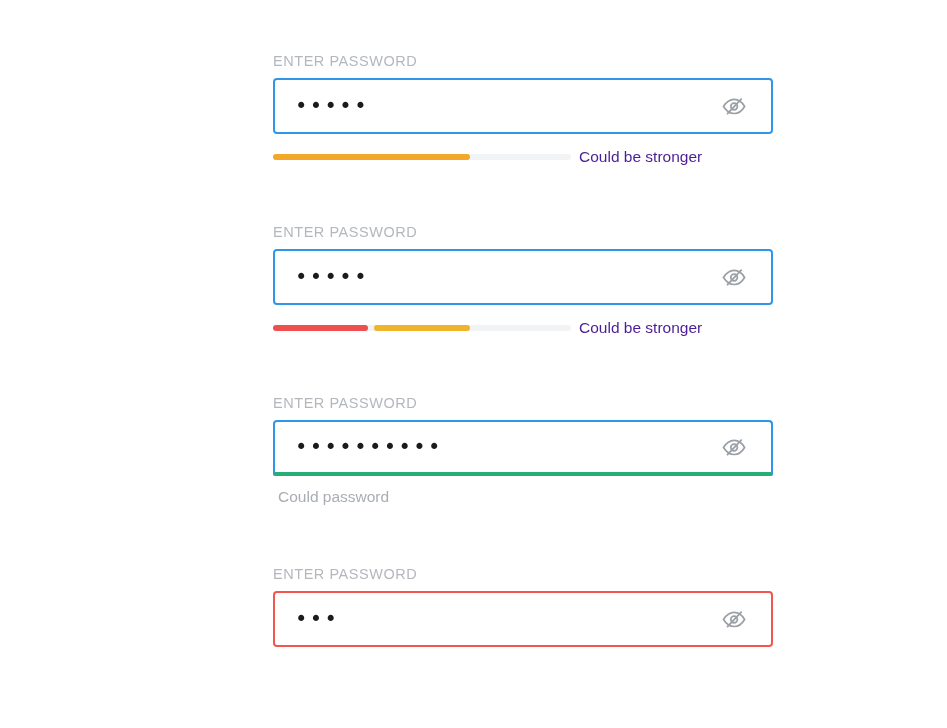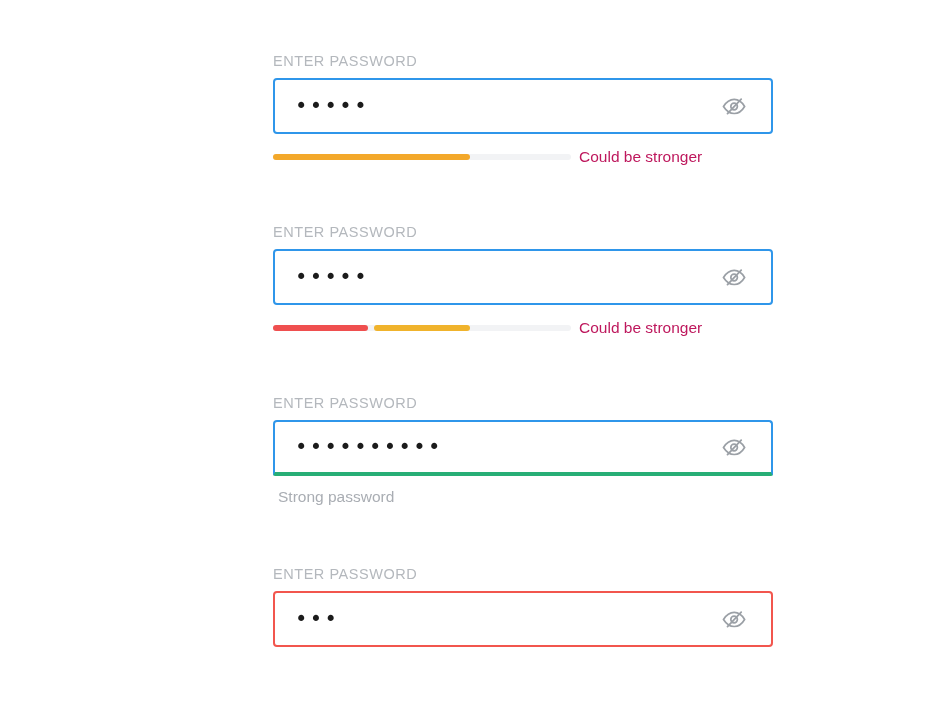--- a/index.html
+++ b/index.html
@@ -109,21 +109,21 @@
   .meter-seg {
     position: absolute;
     top: 0;
     height: 6px;
     border-radius: 3px;
   }
 
   .meter-caption {
     margin-left: 8px;
     font-size: 15.5px;
-    color: #be185d;
+    color: #4c1d95;
     white-space: nowrap;
     line-height: 18px;
   }
 
   .helper-text {
     margin-top: 12px;
     margin-left: 5px;
     font-size: 15.5px;
     line-height: 18px;
     color: #a9adb3;
@@ -186,21 +186,21 @@
     <div class="input-shell blue-green-bottom" style="margin-top:8px;">
       <span class="dots">••••••••••</span>
       <span class="toggle-visibility">
         <svg width="26" height="20" viewBox="0 0 26 20" fill="none" xmlns="http://www.w3.org/2000/svg" aria-hidden="true">
           <path d="M2.5 10.5 C5.5 5.6, 9.8 3.4, 13.2 3.4 C16.7 3.4, 20.8 5.6, 23.6 10.5 C20.8 15.3, 16.7 17.5, 13.2 17.5 C9.8 17.5, 5.5 15.3, 2.5 10.5 Z" stroke="#9ba0a6" stroke-width="1.7" fill="none"></path>
           <circle cx="13.1" cy="10.5" r="3.3" stroke="#9ba0a6" stroke-width="1.7" fill="none"></circle>
           <line x1="6.5" y1="17.6" x2="20.2" y2="3.2" stroke="#9ba0a6" stroke-width="1.8" stroke-linecap="round"></line>
         </svg>
       </span>
     </div>
-    <div class="helper-text">Strong password</div>
+    <div class="helper-text">Could password</div>
   </div>
 
   <div class="field-group" style="top:565px;">
     <div class="field-label">ENTER PASSWORD</div>
     <div class="input-shell red" style="margin-top:8px;">
       <span class="dots">•••</span>
       <span class="toggle-visibility">
         <svg width="26" height="20" viewBox="0 0 26 20" fill="none" xmlns="http://www.w3.org/2000/svg" aria-hidden="true">
           <path d="M2.5 10.5 C5.5 5.6, 9.8 3.4, 13.2 3.4 C16.7 3.4, 20.8 5.6, 23.6 10.5 C20.8 15.3, 16.7 17.5, 13.2 17.5 C9.8 17.5, 5.5 15.3, 2.5 10.5 Z" stroke="#9ba0a6" stroke-width="1.7" fill="none"></path>
           <circle cx="13.1" cy="10.5" r="3.3" stroke="#9ba0a6" stroke-width="1.7" fill="none"></circle>

